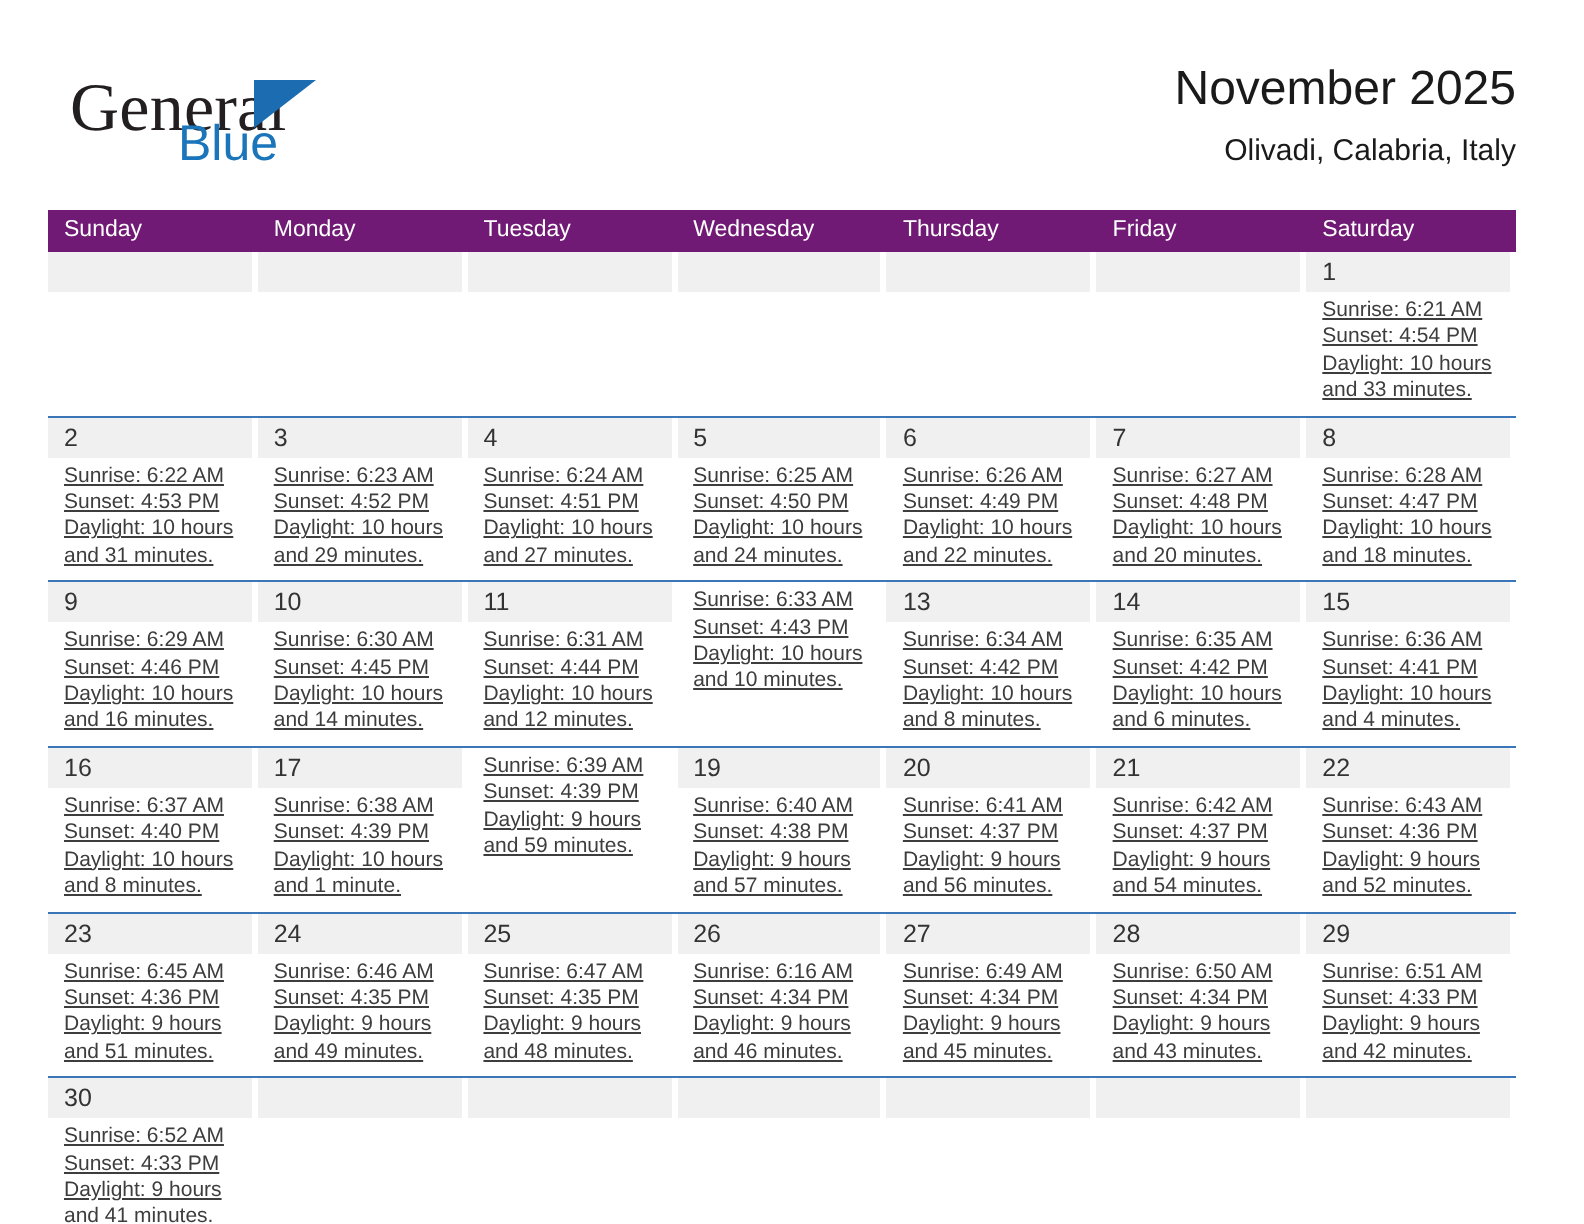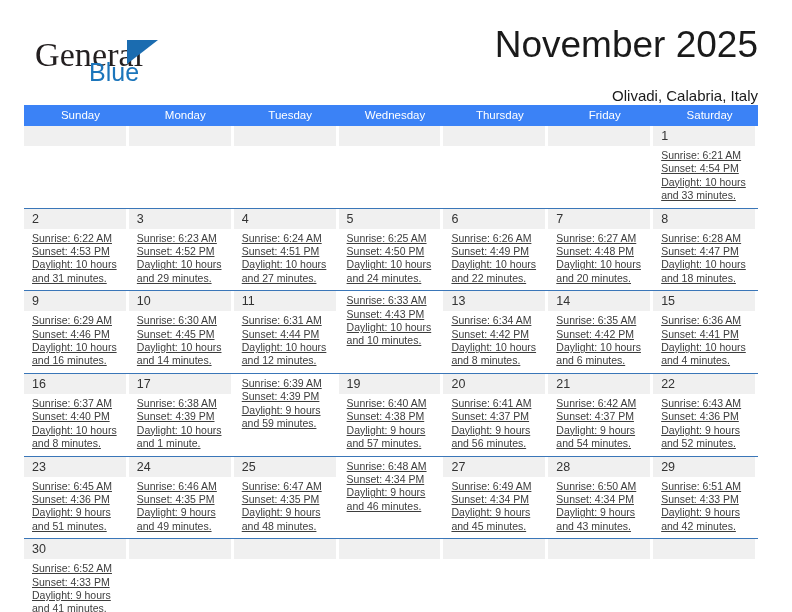--- a/index.html
+++ b/index.html
@@ -63,48 +63,47 @@
     border-bottom: 24px solid transparent;
   }
 
   .title-block {
     position: absolute;
     right: 34px;
     top: 28px;
     text-align: right;
   }
   .cal-title {
-    font-size: 37px;
+    font-size: 24px;
     color: #1a1a1a;
     line-height: 34px;
     font-weight: normal;
     margin: 0;
     white-space: nowrap;
   }
   .cal-subtitle {
     font-size: 15px;
     color: #1a1a1a;
     line-height: 20px;
-    margin: 24px 0 0 0;
+    margin: 4px 0 0 0;
     white-space: nowrap;
     font-weight: normal;
   }
 
   
   .calendar {
     position: absolute;
     left: 24px;
     top: 105px;
     width: 734px;
   }
   .weekday-row {
     display: flex;
-    background: #3b82f6;
+    background: #701a75;
     height: 21px;
-    text-align: center;
   }
   .weekday-cell {
     flex: 1 1 0;
     color: #ffffff;
     font-size: 11.5px;
     line-height: 21px;
     padding-left: 8px;
     box-sizing: border-box;
     white-space: nowrap;
     overflow: hidden;
@@ -423,22 +422,23 @@
           <div class="day-cell">
             <div class="day-number">25</div>
             <div class="day-info">
               <div>Sunrise: 6:47 AM</div>
               <div>Sunset: 4:35 PM</div>
               <div>Daylight: 9 hours</div>
               <div>and 48 minutes.</div>
             </div>
           </div>
           <div class="day-cell">
-            <div class="day-info">
-              <div>Sunrise: 6:48 AM</div>
+            <div class="day-number">26</div>
+            <div class="day-info">
+              <div>Sunrise: 6:16 AM</div>
               <div>Sunset: 4:34 PM</div>
               <div>Daylight: 9 hours</div>
               <div>and 46 minutes.</div>
             </div>
           </div>
           <div class="day-cell">
             <div class="day-number">27</div>
             <div class="day-info">
               <div>Sunrise: 6:49 AM</div>
               <div>Sunset: 4:34 PM</div>

